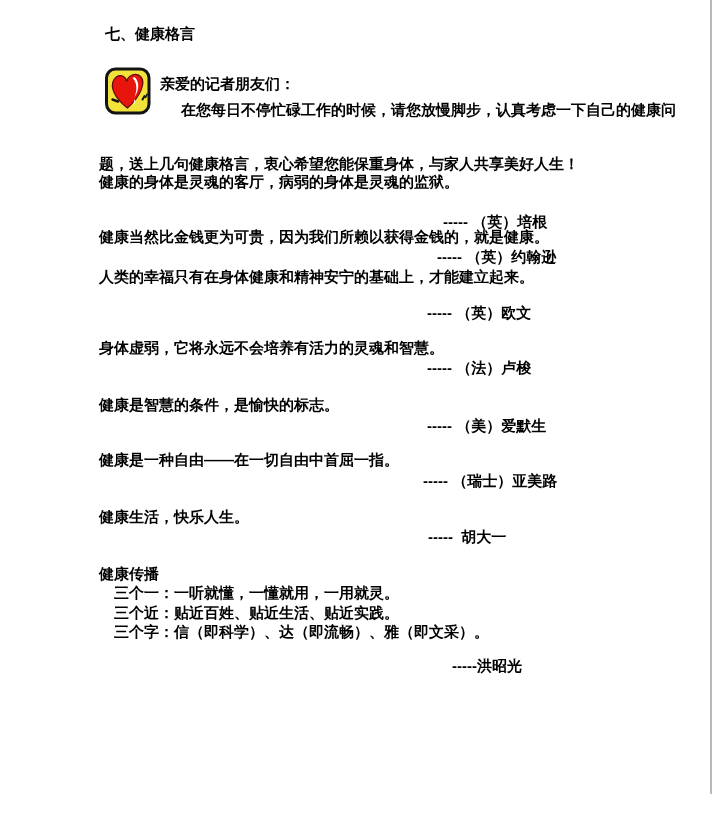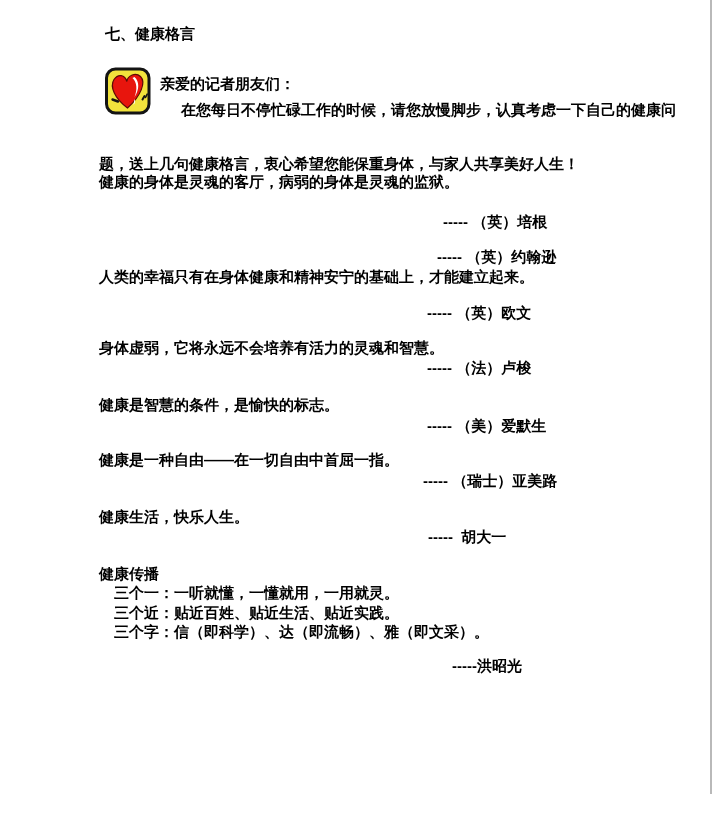--- a/index.html
+++ b/index.html
@@ -69,20 +69,21 @@
     </svg>
   </div>
 
   <div class="line salut" style="left:160px; top:75px;">亲爱的记者朋友们：</div>
   <div class="line body" style="left:181px; top:101px;">在您每日不停忙碌工作的时候，请您放慢脚步，认真考虑一下自己的健康问</div>
   <div class="line body" style="left:99px; top:130px;margin-top:25px;">题，送上几句健康格言，衷心希望您能保重身体，与家人共享美好人生！</div>
 
   <div class="line body" style="left:99px; top:173px;">健康的身体是灵魂的客厅，病弱的身体是灵魂的监狱。</div>
   <div class="line body" style="left:443px; top:213px;">----- （英）培根</div>
 
+  <div class="line body" style="left:99px; top:228px;">健康当然比金钱更为可贵，因为我们所赖以获得金钱的，就是健康。</div>
   <div class="line body" style="left:437px; top:248px;">----- （英）约翰逊</div>
 
   <div class="line body" style="left:99px; top:268px;">人类的幸福只有在身体健康和精神安宁的基础上，才能建立起来。</div>
   <div class="line body" style="left:427px; top:304px;">----- （英）欧文</div>
 
   <div class="line body" style="left:99px; top:339px;">身体虚弱，它将永远不会培养有活力的灵魂和智慧。</div>
   <div class="line body" style="left:427px; top:359px;">----- （法）卢梭</div>
 
   <div class="line body" style="left:99px; top:396px;">健康是智慧的条件，是愉快的标志。</div>
   <div class="line body" style="left:427px; top:417px;">----- （美）爱默生</div>

